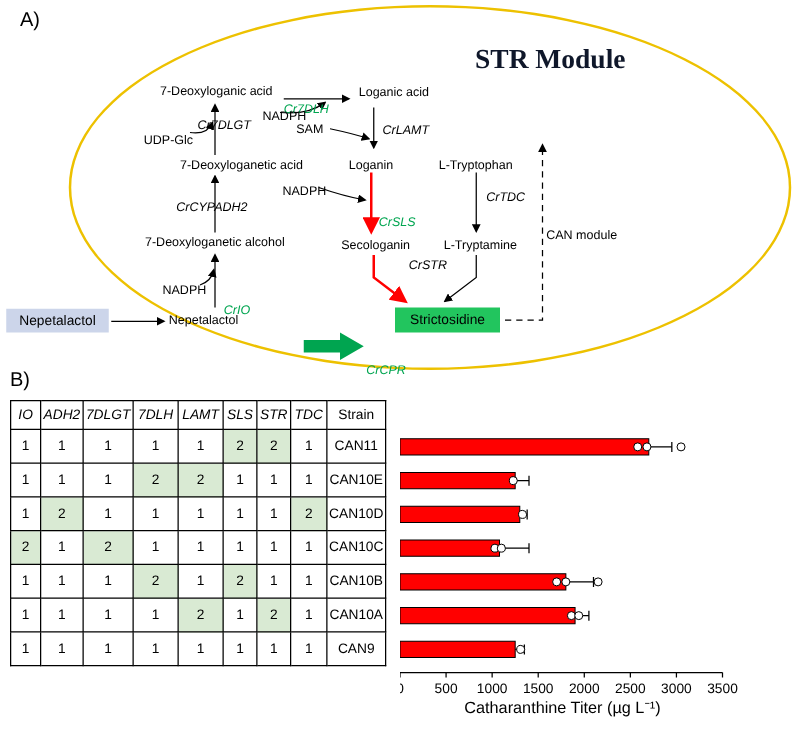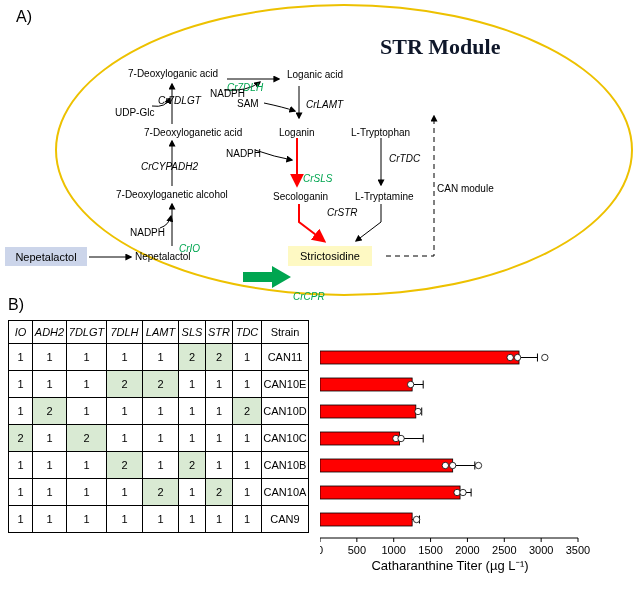--- a/index.html
+++ b/index.html
@@ -5,21 +5,21 @@
   html,body{margin:0;padding:0;background:#fff;}
   #fig{position:relative;width:639px;height:590px;background:#fff;font-family:"Liberation Sans",sans-serif;overflow:hidden;}
   .lbl{position:absolute;font-size:10px;color:#000;white-space:nowrap;}
   .panel-label{position:absolute;font-size:16px;color:#000;}
   .enz{font-style:italic;}
   .green{color:#00A550;margin-top:20px;}
   .module-title{position:absolute;font-family:"Liberation Serif",serif;font-weight:bold;font-size:22px;color:#0f172a;}
   .oval{position:absolute;left:55px;top:4px;width:574px;height:288px;border:2px solid #EDC100;border-radius:50%;}
   .box{position:absolute;display:flex;align-items:center;justify-content:center;font-size:11px;color:#000;}
   .box-nepeta{left:5px;top:247px;width:82px;height:19px;background:#CCD5EA;}
-  .box-stricto{left:288px;top:246px;width:84px;height:20px;background:#fef9c3;}
+  .box-stricto{left:316px;top:246px;width:84px;height:20px;background:#22c55e;}
   .box-cathar{left:393px;top:90px;width:90px;height:20px;background:#F7C9C9;}
   svg.arrows{position:absolute;left:0;top:0;pointer-events:none;}
   table#strain-table{position:absolute;left:8px;top:320px;border-collapse:collapse;table-layout:fixed;}
   #strain-table th,#strain-table td{border:1px solid #000;text-align:center;font-size:11px;padding:0;}
   #strain-table th{height:22px;font-weight:normal;font-style:italic;}
   #strain-table th:last-child{font-style:normal;margin-top:38px;}
   #strain-table td{height:26px;}
   #strain-table td.hl{background:#D9EAD3;}
   #bar-chart{position:absolute;left:320px;top:340px;}
   #chart-xlabel{position:absolute;left:315px;top:556px;width:270px;text-align:center;font-size:13px;color:#000;}

